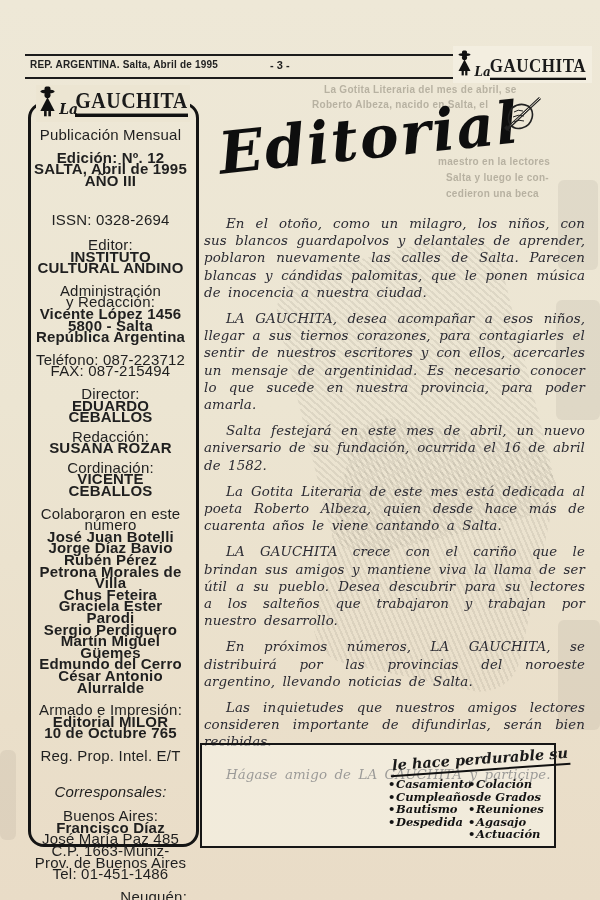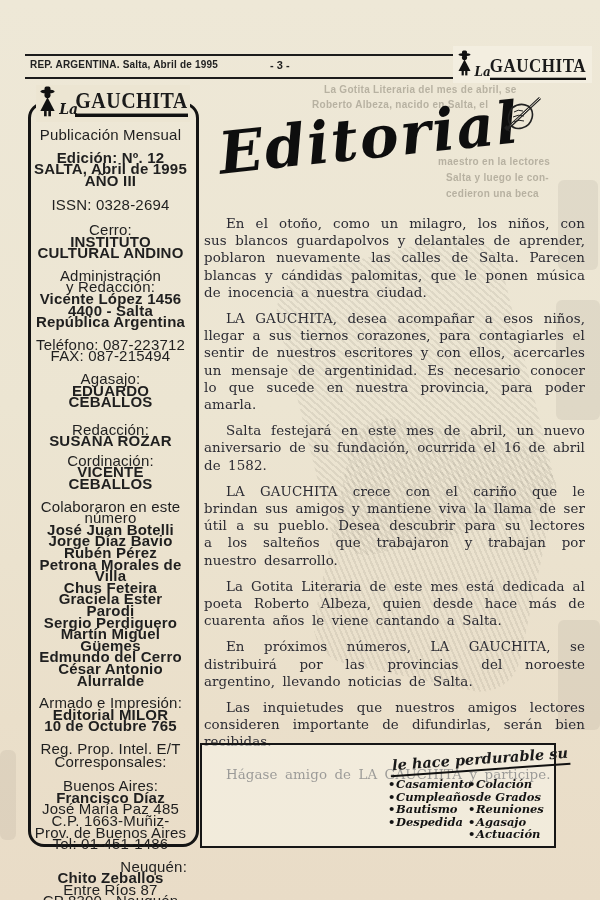--- a/index.html
+++ b/index.html
@@ -28,21 +28,21 @@
   .mast-logo .nm{font-family:"Liberation Serif", serif; font-weight:900; font-size:20px; letter-spacing:.5px; border-bottom:3px solid #111; transform:scaleY(1.15); transform-origin:bottom;}
   .mast-lines{position:absolute; left:34px; top:129px; width:153px; text-align:center;
     font-size:15px; line-height:11.6px; color:#1f1f1f; letter-spacing:.2px;}
   .mast-lines .b{font-weight:700;}
   
   .edit-title{position:absolute; left:218px; top:104px; font-family:"DejaVu Serif", serif;
     font-style:italic; font-weight:900; font-size:58px; letter-spacing:2px; color:#0e0e0e;
     transform:rotate(-6deg);}
   .hand-icon{position:absolute; left:490px; top:94px;}
   .edit-body{position:absolute; left:204px; top:215px; width:381px;
-    font-family:"DejaVu Serif", serif; font-size:13.4px; line-height:17.2px;
+    font-family:"DejaVu Serif", serif; font-style:italic; font-size:13.4px; line-height:17.2px;
     color:var(--body-ink); text-align:justify; word-spacing:3px; letter-spacing:.1px;}
   .edit-body p{margin:0 0 9px 0; text-indent:22px;}
   .edit-body p:nth-child(8){margin-top:15px;}
   .edit-sign{position:absolute; left:204px; top:720px; width:375px; text-align:right;
     font-family:"DejaVu Serif", serif; font-style:italic; font-weight:700; font-size:15.5px; color:#23232b;}
   
   .ad-box{position:absolute; left:200px; top:743px; width:352px; height:101px;
     border:2.5px solid #161616; background:rgba(248,245,235,.55);}
   .ad-left{position:absolute; left:9px; top:5px; width:168px; text-align:center;}
   .ad-film{font-family:"Liberation Sans", sans-serif; font-style:italic; font-size:19px; letter-spacing:1px; color:#1b1b1b;}
@@ -117,52 +117,52 @@
       </svg>
     </span>
     <span class="la">La</span>
     <span class="nm">GAUCHITA</span>
   </div>
   <div class="mast-lines">
       <div class="mast-line">Publicación Mensual</div>
       <div class="mast-line b" style="margin-top: 11px;">Edición: Nº. 12</div>
       <div class="mast-line b">SALTA, Abril de 1995</div>
       <div class="mast-line b">AÑO III</div>
-      <div class="mast-line" style="margin-top: 13px; text-align: center;">ISSN: 0328-2694</div>
-      <div class="mast-line" style="margin-top: 13px;">Cerro:</div>
+      <div class="mast-line" style="margin-top: 28px; text-align: center;">ISSN: 0328-2694</div>
+      <div class="mast-line" style="margin-top: 13px;">Editor:</div>
       <div class="mast-line b">INSTITUTO CULTURAL ANDINO</div>
       <div class="mast-line" style="margin-top: 11px;">Administración</div>
       <div class="mast-line">y Redacción:</div>
       <div class="mast-line b">Vicente López 1456</div>
-      <div class="mast-line b">4400 - Salta</div>
+      <div class="mast-line b">5800 - Salta</div>
       <div class="mast-line b">República Argentina</div>
       <div class="mast-line" style="margin-top: 11px;">Teléfono: 087-223712</div>
       <div class="mast-line">FAX: 087-215494</div>
-      <div class="mast-line" style="margin-top: 11px;">Agasajo:</div>
+      <div class="mast-line" style="margin-top: 11px;">Director:</div>
       <div class="mast-line b">EDUARDO CEBALLOS</div>
-      <div class="mast-line" style="margin-top: 16px;">Redacción:</div>
+      <div class="mast-line" style="margin-top: 8px;">Redacción:</div>
       <div class="mast-line b">SUSANA ROZAR</div>
       <div class="mast-line" style="margin-top: 8px;">Cordinación:</div>
       <div class="mast-line b">VICENTE CEBALLOS</div>
       <div class="mast-line" style="margin-top: 11px;">Colaboraron en este número</div>
       <div class="mast-line b">José Juan Botelli</div>
       <div class="mast-line b">Jorge Díaz Bavio</div>
       <div class="mast-line b">Rubén Pérez</div>
       <div class="mast-line b">Petrona Morales de Villa</div>
       <div class="mast-line b">Chus Feteira</div>
       <div class="mast-line b">Graciela Ester Parodi</div>
       <div class="mast-line b">Sergio Perdiguero</div>
       <div class="mast-line b">Martín Miguel Güemes</div>
       <div class="mast-line b">Edmundo del Cerro</div>
       <div class="mast-line b">César Antonio Alurralde</div>
       <div class="mast-line" style="margin-top: 11px;">Armado e Impresión:</div>
       <div class="mast-line b">Editorial MILOR</div>
       <div class="mast-line b">10 de Octubre 765</div>
       <div class="mast-line" style="margin-top: 11px;">Reg. Prop. Intel. E/T</div>
-      <div class="mast-line" style="margin-top: 1px;">Corresponsales:</div>
+      <div class="mast-line" style="margin-top: 24px; font-style: italic;">Corresponsales:</div>
       <div class="mast-line" style="margin-top: 13px;">Buenos Aires:</div>
       <div class="mast-line b">Francisco Díaz</div>
       <div class="mast-line">José María Paz 485</div>
       <div class="mast-line">C.P. 1663-Muñiz-</div>
       <div class="mast-line">Prov. de Buenos Aires</div>
       <div class="mast-line">Tel: 01-451-1486</div>
       <div class="mast-line" style="margin-top: 11px; text-align: right;">Neuquén:</div>
       <div class="mast-line b">Chito Zeballos</div>
       <div class="mast-line">Entre Ríos 87</div>
       <div class="mast-line">CP 8300 - Neuquén</div>
@@ -177,22 +177,22 @@
       <path d="M22 14 Q30 8 38 12 Q44 16 42 24 Q40 32 32 34 Q24 36 20 30 Q16 24 22 14 Z" fill="none" stroke="#222" stroke-width="1.6"></path>
       <path d="M24 18 Q28 15 33 17 M23 23 Q28 20 34 22 M24 28 Q29 25 34 27" fill="none" stroke="#222" stroke-width="1"></path>
       <path d="M14 34 L20 38 L17 31 Z" fill="#222"></path>
     </svg>
   </div>
 
   <div class="edit-body">
       <p class="editorial-paragraph">En el otoño, como un milagro, los niños, con sus blancos guardapolvos y delantales de aprender, poblaron nuevamente las calles de Salta. Parecen blancas y cándidas palomitas, que le ponen música de inocencia a nuestra ciudad.</p>
       <p class="editorial-paragraph">LA GAUCHITA, desea acompañar a esos niños, llegar a sus tiernos corazones, para contagiarles el sentir de nuestros escritores y con ellos, acercarles un mensaje de argentinidad. Es necesario conocer lo que sucede en nuestra provincia, para poder amarla.</p>
       <p class="editorial-paragraph">Salta festejará en este mes de abril, un nuevo aniversario de su fundación, ocurrida el 16 de abril de 1582.</p>
+      <p class="editorial-paragraph">La Gotita Literaria de este mes está dedicada al poeta Roberto Albeza, quien desde hace más de cuarenta años le viene cantando a Salta.</p>
       <p class="editorial-paragraph">LA GAUCHITA crece con el cariño que le brindan sus amigos y mantiene viva la llama de ser útil a su pueblo. Desea descubrir para su lectores a los salteños que trabajaron y trabajan por nuestro desarrollo.</p>
-      <p class="editorial-paragraph">La Gotita Literaria de este mes está dedicada al poeta Roberto Albeza, quien desde hace más de cuarenta años le viene cantando a Salta.</p>
       <p class="editorial-paragraph">En próximos números, LA GAUCHITA, se distribuirá por las provincias del noroeste argentino, llevando noticias de Salta.</p>
       <p class="editorial-paragraph">Las inquietudes que nuestros amigos lectores consideren importante de difundirlas, serán bien recibidas.</p>
       <p class="editorial-paragraph">Hágase amigo de LA GAUCHITA y participe.</p>
     </div>
 
   <div class="ad-box">
     <div class="ad-right">
       <span class="ad-tag">le hace perdurable su</span>
       <div class="ad-cols">
         <div class="ad-col l">

